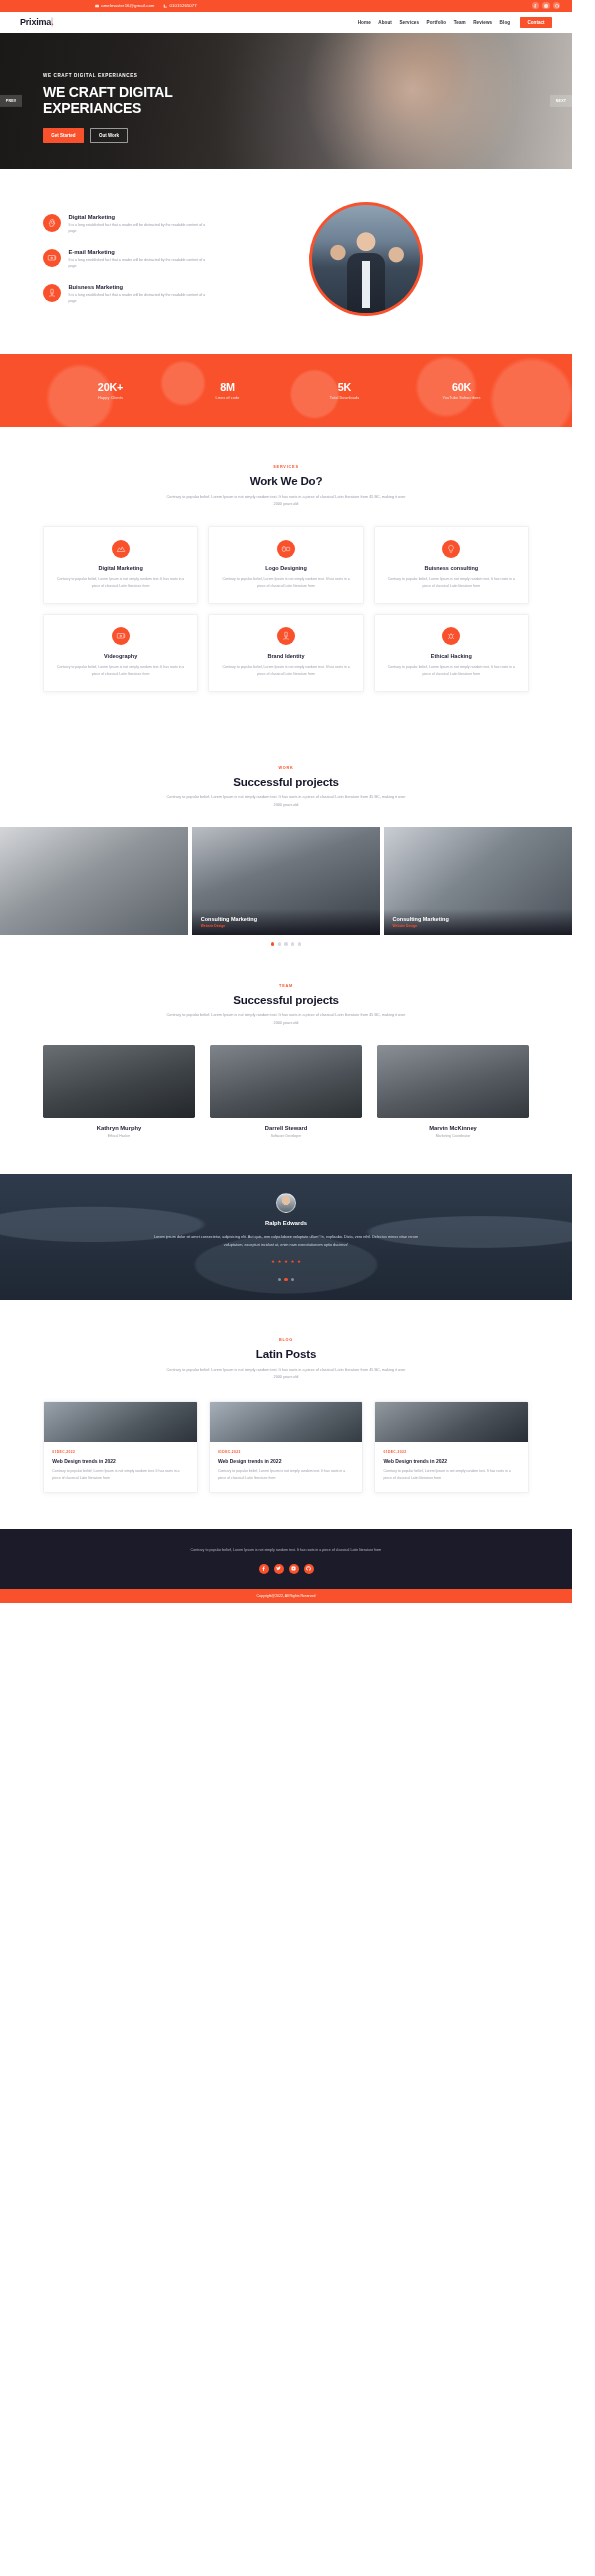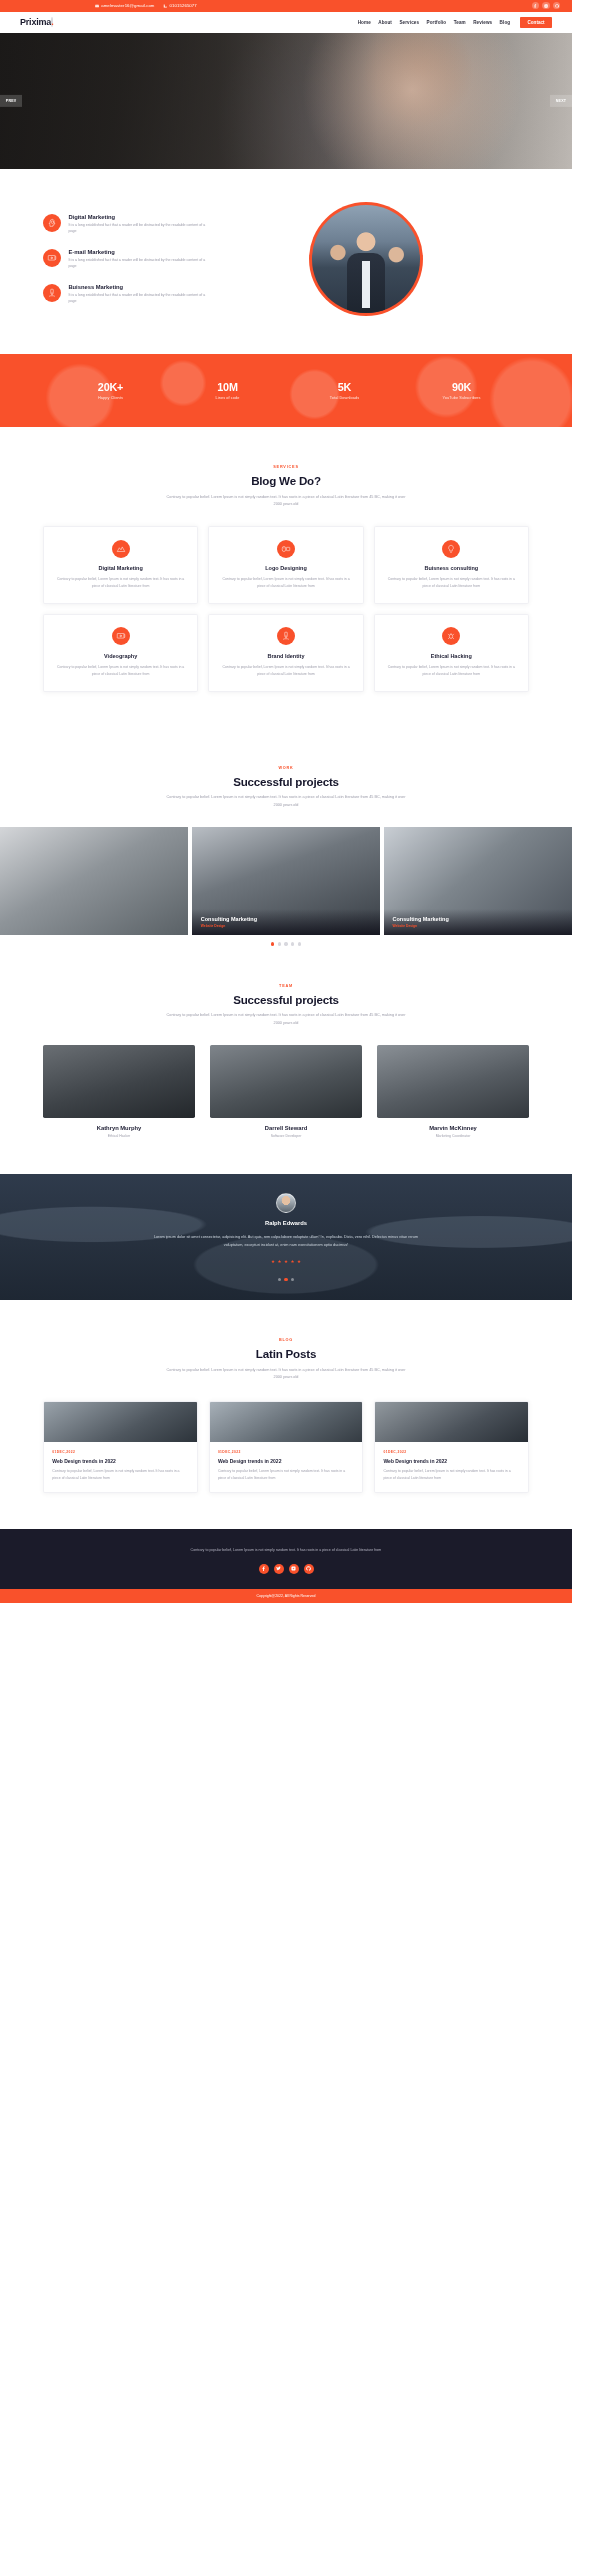--- a/index.html
+++ b/index.html
@@ -269,20 +269,31 @@
       <a href="#">Team</a>
       <a href="#">Reviews</a>
       <a href="#">Blog</a>
       <button class="nav-cta">Contact</button>
     </div>
   </div>
 
   <div class="hero">
     <button class="hero-arrow prev">PREV</button>
     <button class="hero-arrow next">NEXT</button>
+    <div class="hero-inner">
+      <div class="hero-sub">WE CRAFT DIGITAL EXPERIANCES</div>
+      <div class="hero-title">
+        <div>WE CRAFT DIGITAL</div>
+        <div>EXPERIANCES</div>
+      </div>
+      <div class="hero-btns">
+        <button class="btn-primary">Get Started</button>
+        <button class="btn-ghost">Out Work</button>
+      </div>
+    </div>
   </div>
 
   <div class="features">
     <div class="feat-list">
       <div class="feat-row">
         <span class="feat-ico">
             <svg viewBox="0 0 24 24">
               <path d="M14 3a7 7 0 00-7 7v3H5l2 3v4h7v-3h3v-4h2l-2-3a7 7 0 00-3-7z"></path>
               <circle cx="13" cy="10" r="3"></circle>
             </svg>
@@ -324,36 +335,36 @@
       <div class="about-img"></div>
     </div>
   </div>
 
   <div class="stats">
     <div class="stat">
       <div class="stat-num">20K+</div>
       <div class="stat-lbl">Happy Clients</div>
     </div>
     <div class="stat">
-      <div class="stat-num">10M</div>
+      <div class="stat-num">8M</div>
       <div class="stat-lbl">Lines of code</div>
     </div>
     <div class="stat">
       <div class="stat-num">5K</div>
       <div class="stat-lbl">Total Downloads</div>
     </div>
     <div class="stat">
-      <div class="stat-num">90K</div>
+      <div class="stat-num">60K</div>
       <div class="stat-lbl">YouTube Subscribers</div>
     </div>
   </div>
 
   <div class="sec">
     <div class="sec-tag">SERVICES</div>
-    <div class="sec-title">Blog We Do?</div>
+    <div class="sec-title">Work We Do?</div>
     <div class="sec-desc">Contrary to popular belief. Lorem Ipsum is not simply random text. It has roots in a piece of classical Latin literature from 45 BC, making it over 2000 years old</div>
   </div>
   <div class="cards">
     <div class="card">
       <span class="card-ico">
           <svg viewBox="0 0 24 24">
             <path d="M3 18l5-9 4 5 3-7 6 11z"></path>
           </svg>
         </span>
       <div class="card-title">Digital Marketing</div>

